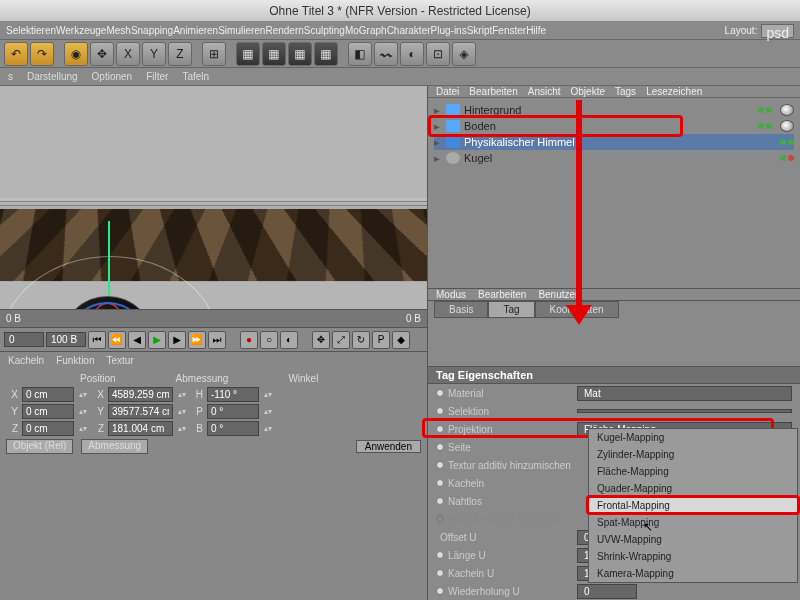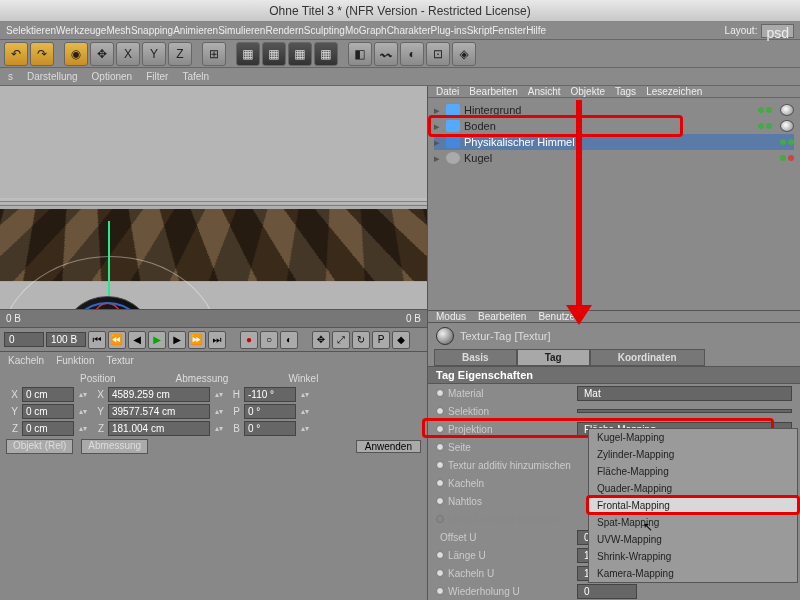--- a/index.html
+++ b/index.html
@@ -36,21 +36,21 @@
   .tl-field { background: #666; border: 1px solid #444; color: #fff; padding: 1px 4px; font-size: 10px; width: 40px; }
   .tl-btn { width: 18px; height: 18px; background: #aaa; border: 1px solid #555; border-radius: 2px; display:flex; align-items:center; justify-content:center; font-size:10px; }
   .tl-btn.play { color: #0a0; }
   .tl-btn.rec { color: #c00; }
   .bottom-tabs { height: 18px; background: #888; display: flex; gap: 12px; padding: 0 8px; align-items: center; color: #ddd; font-size: 10px; border-top: 1px solid #555; }
   .coords { flex: 1; background: #888; padding: 4px 6px; font-size: 10px; color: #ddd; }
   .coord-head { display: flex; gap: 60px; margin-left: 74px; margin-bottom: 3px; }
   .coord-row { display: flex; align-items: center; gap: 4px; margin-bottom: 2px; }
   .coord-row .lbl { width: 12px; text-align: right; }
   .coord-row input { background: #666; border: 1px solid #444; color: #fff; font-size: 10px; padding: 1px 3px; width: 52px; }
-  .coord-row input.wide { width: 102px; }
+  .coord-row input.wide { width: 65px; }
   .coord-row .sp { width: 10px; font-size: 8px; text-align:center; color:#ccc; }
   .coord-foot { display: flex; gap: 8px; margin-top: 3px; align-items: center; }
   .mini-sel { background: #aaa; border: 1px solid #555; font-size: 10px; padding: 0 6px; height: 15px; }
   .apply { background: #aaa; border: 1px solid #555; font-size: 10px; padding: 0 8px; margin-left: auto; }
 
   .right { flex: 1; display: flex; flex-direction: column; background: #8a8a8a; }
   .obj-menu { height: 16px; display: flex; gap: 10px; padding: 0 8px; align-items: center; color: #eee; font-size: 10px; border-bottom: 1px solid #666; }
   .obj-tree { height: 290px; background: #8a8a8a; padding: 4px 6px; position: relative; }
   .tree-row { display: flex; align-items: center; height: 16px; gap: 4px; color: #222; font-size: 11px; }
   .tree-row .tog { width: 8px; color: #555; }
@@ -63,23 +63,23 @@
   .swatch { width:14px; height:12px; background: radial-gradient(circle at 40% 40%,#fff,#888); border:1px solid #555; border-radius:50%; margin-left: 4px; }
   .hl-red { position: absolute; border: 3px solid #e40000; border-radius: 4px; pointer-events: none; }
   .arrow { position: absolute; left: 572px; top: 100px; width: 14px; height: 225px; }
   .arrow .shaft { position:absolute; left:4px; top:0; width:6px; height:205px; background:#e40000; }
   .arrow .head { position:absolute; left:-6px; bottom:0; width:0; height:0; border-left:13px solid transparent; border-right:13px solid transparent; border-top:20px solid #e40000; }
 
   .attr-menu { height: 16px; display: flex; gap: 12px; padding: 0 8px; align-items: center; color: #eee; font-size: 10px; border-top: 1px solid #555; border-bottom: 1px solid #555; }
   .attr-head { display:flex; align-items:center; gap:6px; padding: 4px 8px; color:#ddd; font-size: 11px; }
   .attr-head .thumb { width:18px; height:18px; border-radius:50%; background: radial-gradient(circle at 35% 35%,#eee,#555); border:1px solid #333; }
   .attr-tabs { display:flex; padding: 0 6px; gap: 0; }
-  .atab { padding: 2px 27px; background:#777; border:1px solid #555; font-size:10px; color:#ddd;font-weight:bold; }
+  .atab { padding: 2px 14px; background:#777; border:1px solid #555; font-size:10px; color:#ddd; }
   .atab.active { background:#a8a8a8; color:#222; }
-  .section-title { background:#6f6f6f; color:#fff; font-size:11px; font-weight:bold; padding:2px 8px; border-top:1px solid #555; border-bottom:1px solid #555; }
+  .section-title { background:#6f6f6f; color:#fff; font-size:11px; font-weight:bold; padding:2px 8px; border-top:1px solid #555; border-bottom:1px solid #555;margin-top:48px; }
   .prop { display:flex; align-items:center; height:18px; padding: 8px 8px; gap:6px; color:#ccc; font-size:10px; position:relative; }
   .prop .pl { flex: 0 0 135px; display:flex; align-items:center; gap:4px; }
   .prop .radio { width:8px; height:8px; border:1px solid #777; border-radius:50%; background:#888; }
   .prop .radio.on { background:#ddd; }
   .prop .val { background:#666; color:#fff; padding:1px 6px; border:1px solid #444; flex:0 0 60px; font-size:10px; }
   .prop .txt { background:#666; color:#fff; padding:1px 6px; border:1px solid #444; flex:1; font-size:10px; }
   .prop.dim { color:#888; }
   .dropdown { position:absolute; left:588px; top:428px; width:210px; background:#9a9a9a; border:1px solid #555; z-index:5; }
   .dd-item { padding:2px 8px; font-size:10px; color:#222; height:17px; display:flex; align-items:center; }
   .dd-item.sel { background:#d8d8d8; }
@@ -290,24 +290,20 @@
           </span>
       </div>
       <div class="hl-red" style="left:0px; top:17px; width:255px; height:22px;"></div>
     </div>
 
     <div class="attr-menu">
       <span>Modus</span>
       <span>Bearbeiten</span>
       <span>Benutzer</span>
     </div>
-    <div class="attr-head">
-      <span class="thumb"></span>
-      <span>Textur-Tag [Textur]</span>
-    </div>
     <div class="attr-tabs">
       <div class="atab">Basis</div>
       <div class="atab active">Tag</div>
       <div class="atab">Koordinaten</div>
     </div>
     <div class="section-title">Tag Eigenschaften</div>
 
     <div class="prop">
       <span class="pl">
           <span class="radio on"></span>

